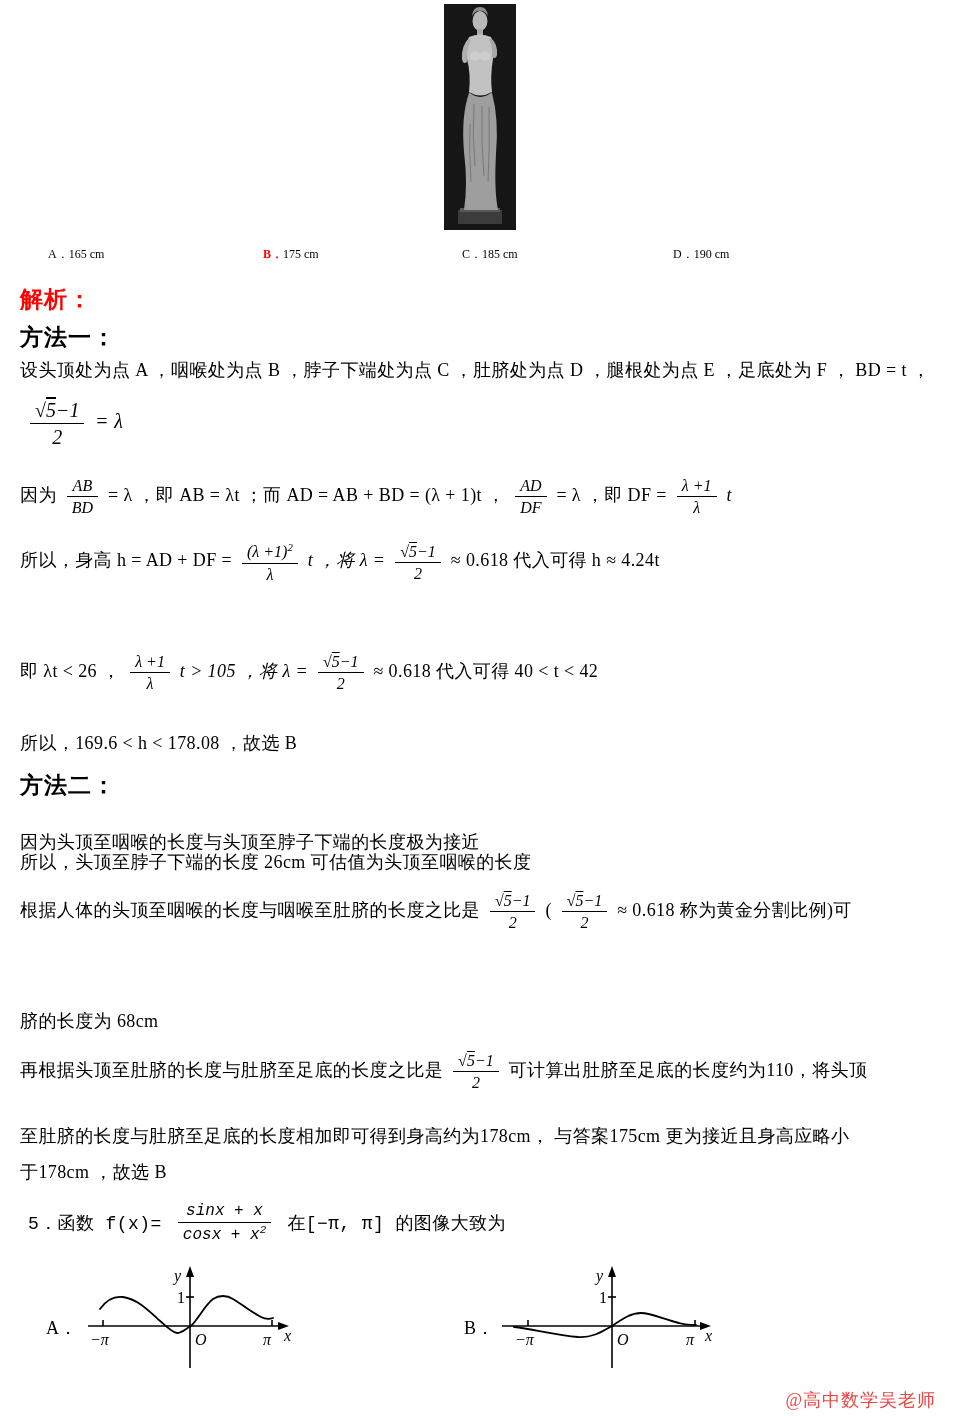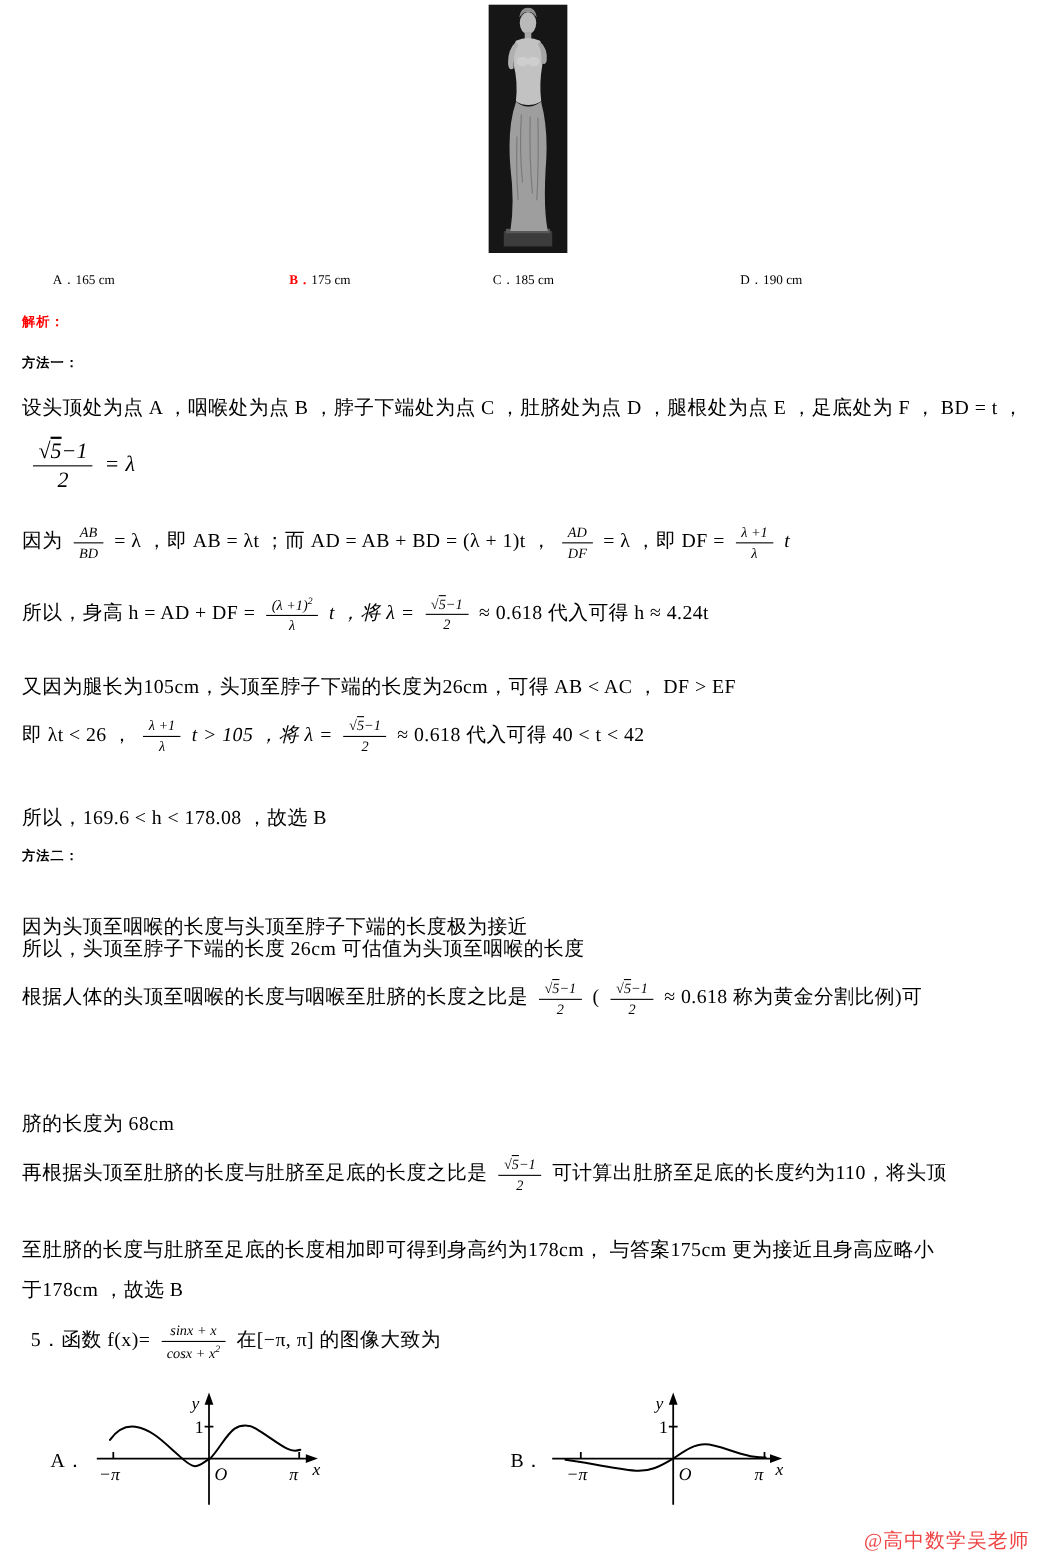--- a/index.html
+++ b/index.html
@@ -1,23 +1,23 @@
 <!DOCTYPE html>
 <html><head>
 <meta charset="utf-8">
 <style>
   html,body{margin:0;padding:0;background:#ffffff;}
   .page{position:relative;width:962px;height:1416px;background:#ffffff;overflow:hidden;
         font-family:"Liberation Serif","DejaVu Serif",serif;color:#000;}
   .p{position:absolute;left:20px;white-space:nowrap;font-size:18px;line-height:26px;letter-spacing:0.4px;}
-  .h{position:absolute;left:20px;white-space:nowrap;font-size:12px;font-weight:bold;
+  .h{position:absolute;left:20px;white-space:nowrap;font-size:23px;font-weight:bold;
      font-family:"Liberation Sans","DejaVu Sans",sans-serif;letter-spacing:1px;}
   .red{color:#ff0000;}
   .frac{display:inline-block;vertical-align:middle;text-align:center;margin:0 5px;
-        font-style:italic;font-size:13px;line-height:1.2;letter-spacing:0;}
+        font-style:italic;font-size:16px;line-height:1.2;letter-spacing:0;}
   .frac .num{display:block;padding:0 5px 1px 5px;border-bottom:1.4px solid #000;}
   .frac .den{display:block;padding:1px 5px 0 5px;}
   .ovl{text-decoration:overline;}
   sup{font-size:0.68em;}
   .formula-big{font-size:20px;}
   .formula-big .frac{font-size:20px;}
   .it{font-style:italic;}
   .statue{position:absolute;left:444px;top:4px;width:72px;height:226px;}
   .optrow{position:absolute;top:246px;left:0;width:962px;height:24px;font-size:12px;}
   .opt{position:absolute;top:0;white-space:nowrap;}
@@ -54,21 +54,21 @@
     </svg>
   </div>
 
   <div class="optrow">
     <span class="opt" style="left:48px;">
       <span>A．</span><span>165 cm</span>
     </span>
     <span class="opt" style="left:263px;">
       <span class="red" style="font-weight:bold;">B．</span><span>175 cm</span>
     </span>
-    <span class="opt" style="left:448px;">
+    <span class="opt" style="left:462px;">
       <span>C．</span><span>185 cm</span>
     </span>
     <span class="opt" style="left:673px;">
       <span>D．</span><span>190 cm</span>
     </span>
   </div>
 
   <div class="h red" style="top:284px;">解析：</div>
 
   <div class="h" style="top:322px;">方法一：</div>
@@ -109,21 +109,20 @@
       <span class="den">λ</span>
     </span>
     <span class="it">t ，将 λ =</span>
     <span class="frac">
       <span class="num"><span>√</span><span class="ovl">5</span><span>−1</span></span>
       <span class="den">2</span>
     </span>
     <span>≈ 0.618 代入可得 h ≈ 4.24t</span>
   </div>
 
-  <div class="p" style="top:611px;">又因为腿长为105cm，头顶至脖子下端的长度为26cm，可得 AB &lt; AC ， DF &gt; EF</div>
 
   <div class="p" style="top:652px;">
     <span>即 λt &lt; 26 ，</span>
     <span class="frac">
       <span class="num">λ +1</span>
       <span class="den">λ</span>
     </span>
     <span class="it">t &gt; 105 ，将 λ =</span>
     <span class="frac">
       <span class="num"><span>√</span><span class="ovl">5</span><span>−1</span></span>
@@ -160,21 +159,21 @@
     <span class="frac">
       <span class="num"><span>√</span><span class="ovl">5</span><span>−1</span></span>
       <span class="den">2</span>
     </span>
     <span>可计算出肚脐至足底的长度约为110，将头顶</span>
   </div>
 
   <div class="p" style="top:1123px;">至肚脐的长度与肚脐至足底的长度相加即可得到身高约为178cm， 与答案175cm 更为接近且身高应略小</div>
   <div class="p" style="top:1159px;">于178cm ，故选 B</div>
 
-  <div class="p" style="top:1202px;left:28px;">
+  <div class="p" style="top:1202px;left:28px;font-family:Liberation Mono, monospace;">
     <span>5．函数 f(x)=</span>
     <span class="frac">
       <span class="num">sinx + x</span>
       <span class="den"><span>cosx + x</span><sup>2</sup></span>
     </span>
     <span>在[−π, π] 的图像大致为</span>
   </div>
 
   <div class="graph-label" style="left:46px;top:1316px;">A．</div>
   <svg class="gsvg" style="left:82px;top:1263px;" width="215" height="112" viewBox="0 0 215 112">

